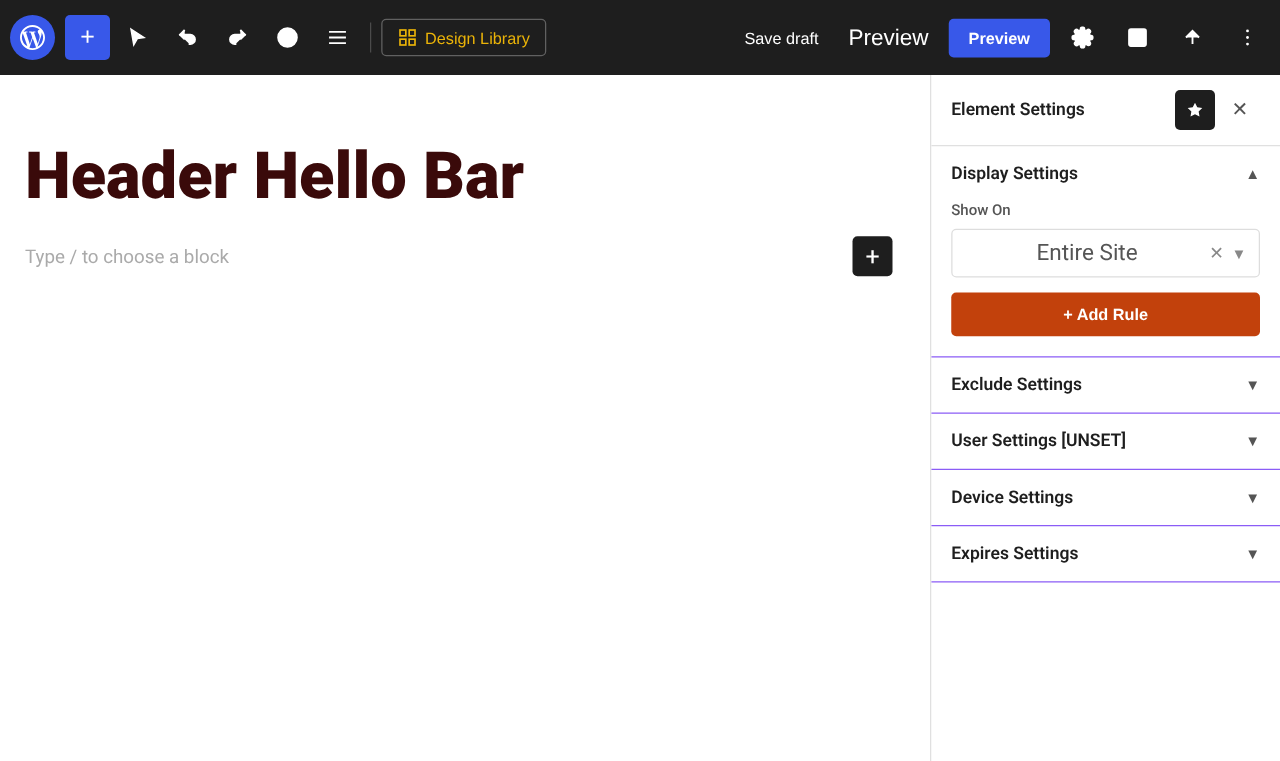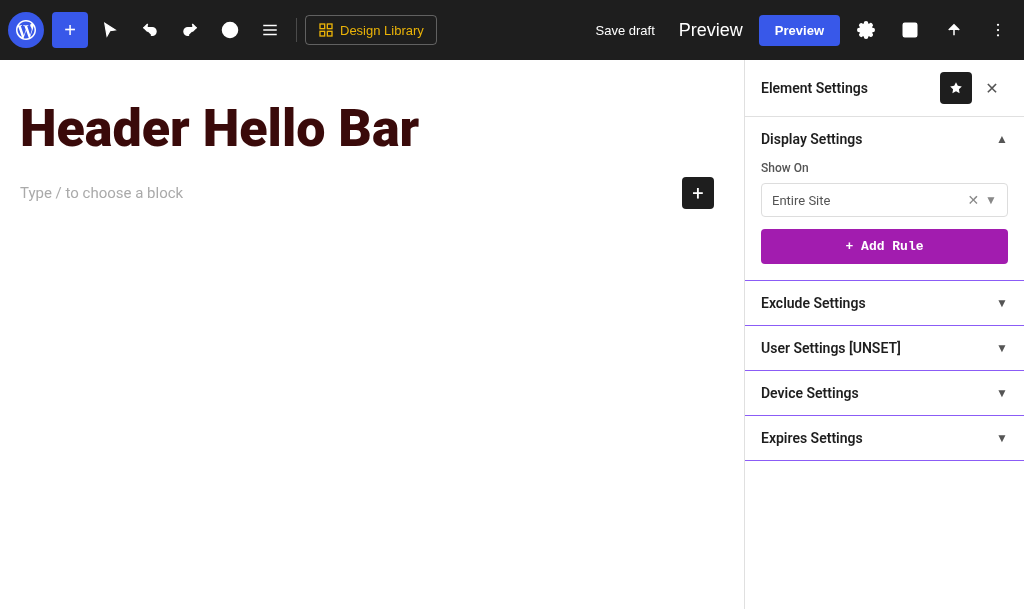--- a/index.html
+++ b/index.html
@@ -115,20 +115,21 @@
     }
 
     
     .canvas {
       flex: 1;
       background: #fff;
       position: relative;
       overflow: auto;
       display: flex;
       flex-direction: column;
+      margin-top: 12px;
     }
     .canvas-content {
       padding: 40px 30px 20px 20px;
       flex: 1;
     }
     .canvas-title {
       font-size: 52px;
       font-weight: 900;
       color: #3a0a0a;
       line-height: 1.1;
@@ -238,51 +239,51 @@
       display: flex;
       align-items: center;
       border: 1px solid #ddd;
       border-radius: 4px;
       padding: 8px 10px;
       margin-bottom: 12px;
       background: #fff;
     }
     .show-on-value {
       flex: 1;
-      font-size: 13px;
+      font-size: 18px;
       color: #555;
+      text-align: center;
     }
     .show-on-clear {
       color: #888;
       cursor: pointer;
       font-size: 14px;
       margin-right: 6px;
     }
     .show-on-dropdown {
       color: #888;
       cursor: pointer;
       font-size: 12px;
     }
 
     
     .add-rule-btn {
       display: flex;
       align-items: center;
       gap: 6px;
-      background: #a21caf;
+      background: #c2410c;
       border: none;
       border-radius: 4px;
       color: #fff;
       padding: 10px 16px;
       font-size: 13px;
       font-weight: 600;
       cursor: pointer;
       width: 100%;
       justify-content: center;
-      font-family: Liberation Mono, monospace;
     }
   </style>
 </head>
 <body>
 
 <div class="toolbar">
 
   <div class="toolbar-wp-logo">
     <svg viewBox="0 0 20 20" xmlns="http://www.w3.org/2000/svg">
       <path d="M10 0C4.477 0 0 4.477 0 10s4.477 10 10 10 10-4.477 10-10S15.523 0 10 0zM1.5 10c0-1.2.26-2.34.72-3.37L5.93 17A8.5 8.5 0 011.5 10zm8.5 8.5a8.5 8.5 0 01-2.44-.36l2.59-7.52 2.65 7.27c.02.05.04.09.06.13A8.5 8.5 0 0110 18.5zm1.17-12.43c.51-.03.97-.08.97-.08.46-.05.4-.73-.05-.7 0 0-1.38.1-2.27.1-.83 0-2.24-.1-2.24-.1-.46-.02-.51.68-.05.7 0 0 .43.05.9.08l1.33 3.65-1.87 5.6-3.11-9.25c.51-.03.97-.08.97-.08.46-.05.4-.73-.05-.7 0 0-1.38.1-2.27.1-.16 0-.35 0-.55-.01A8.5 8.5 0 0110 1.5c2.2 0 4.2.84 5.71 2.21-.04 0-.07-.01-.11-.01-.83 0-1.42.72-1.42 1.5 0 .7.4 1.29.83 1.99.32.56.7 1.28.7 2.32 0 .72-.28 1.55-.64 2.71l-.84 2.8-3.06-9.05zm2.84 11.3l2.64-7.63c.49-1.23.66-2.21.66-3.09 0-.32-.02-.61-.06-.88A8.5 8.5 0 0118.5 10a8.5 8.5 0 01-4.49 7.37z"></path>

